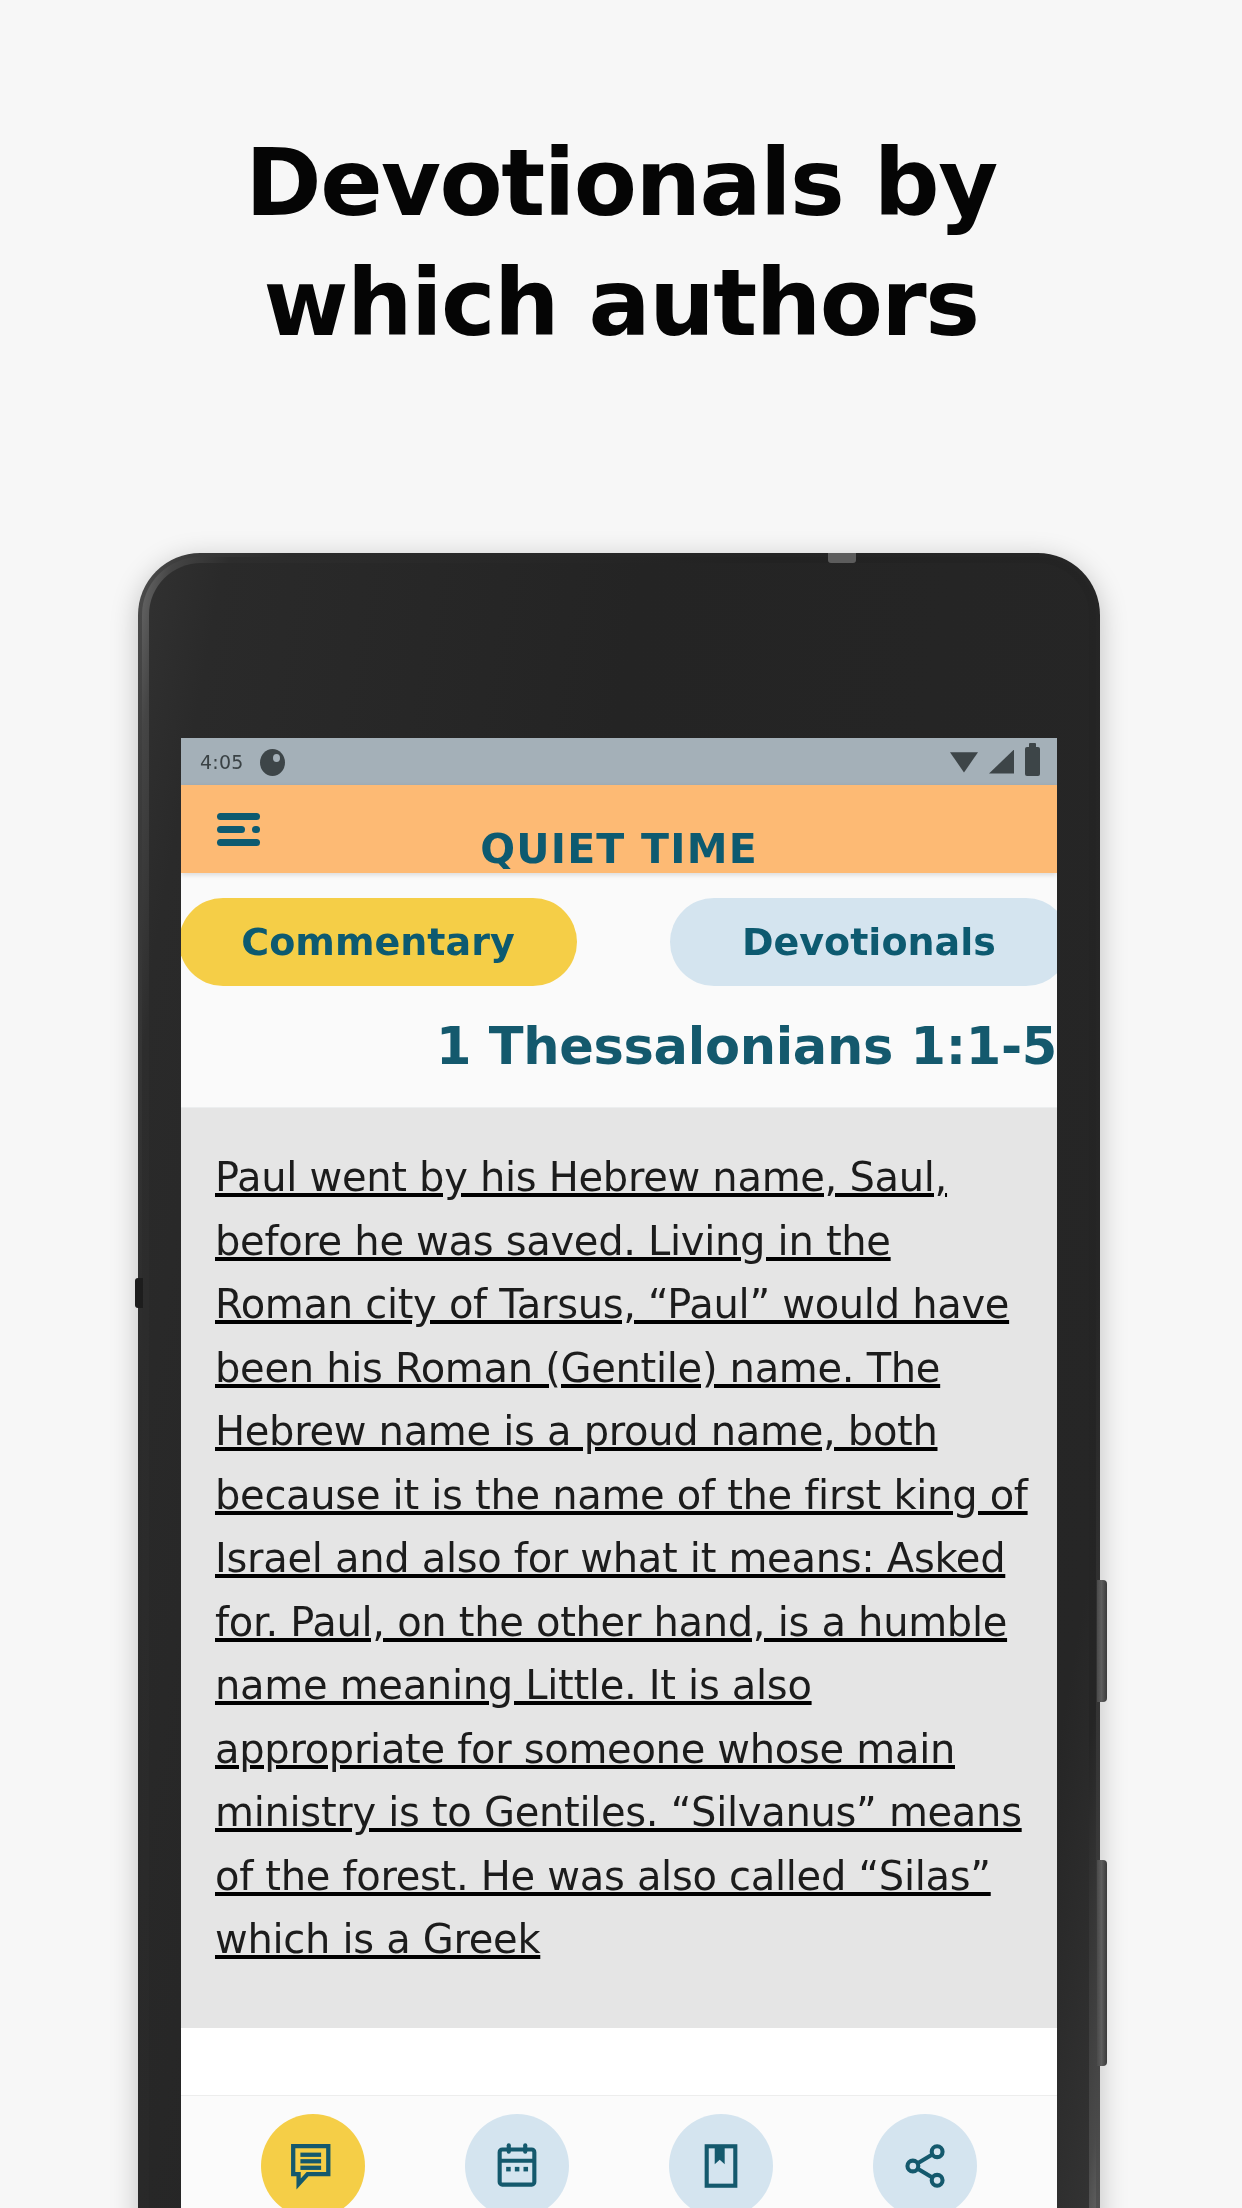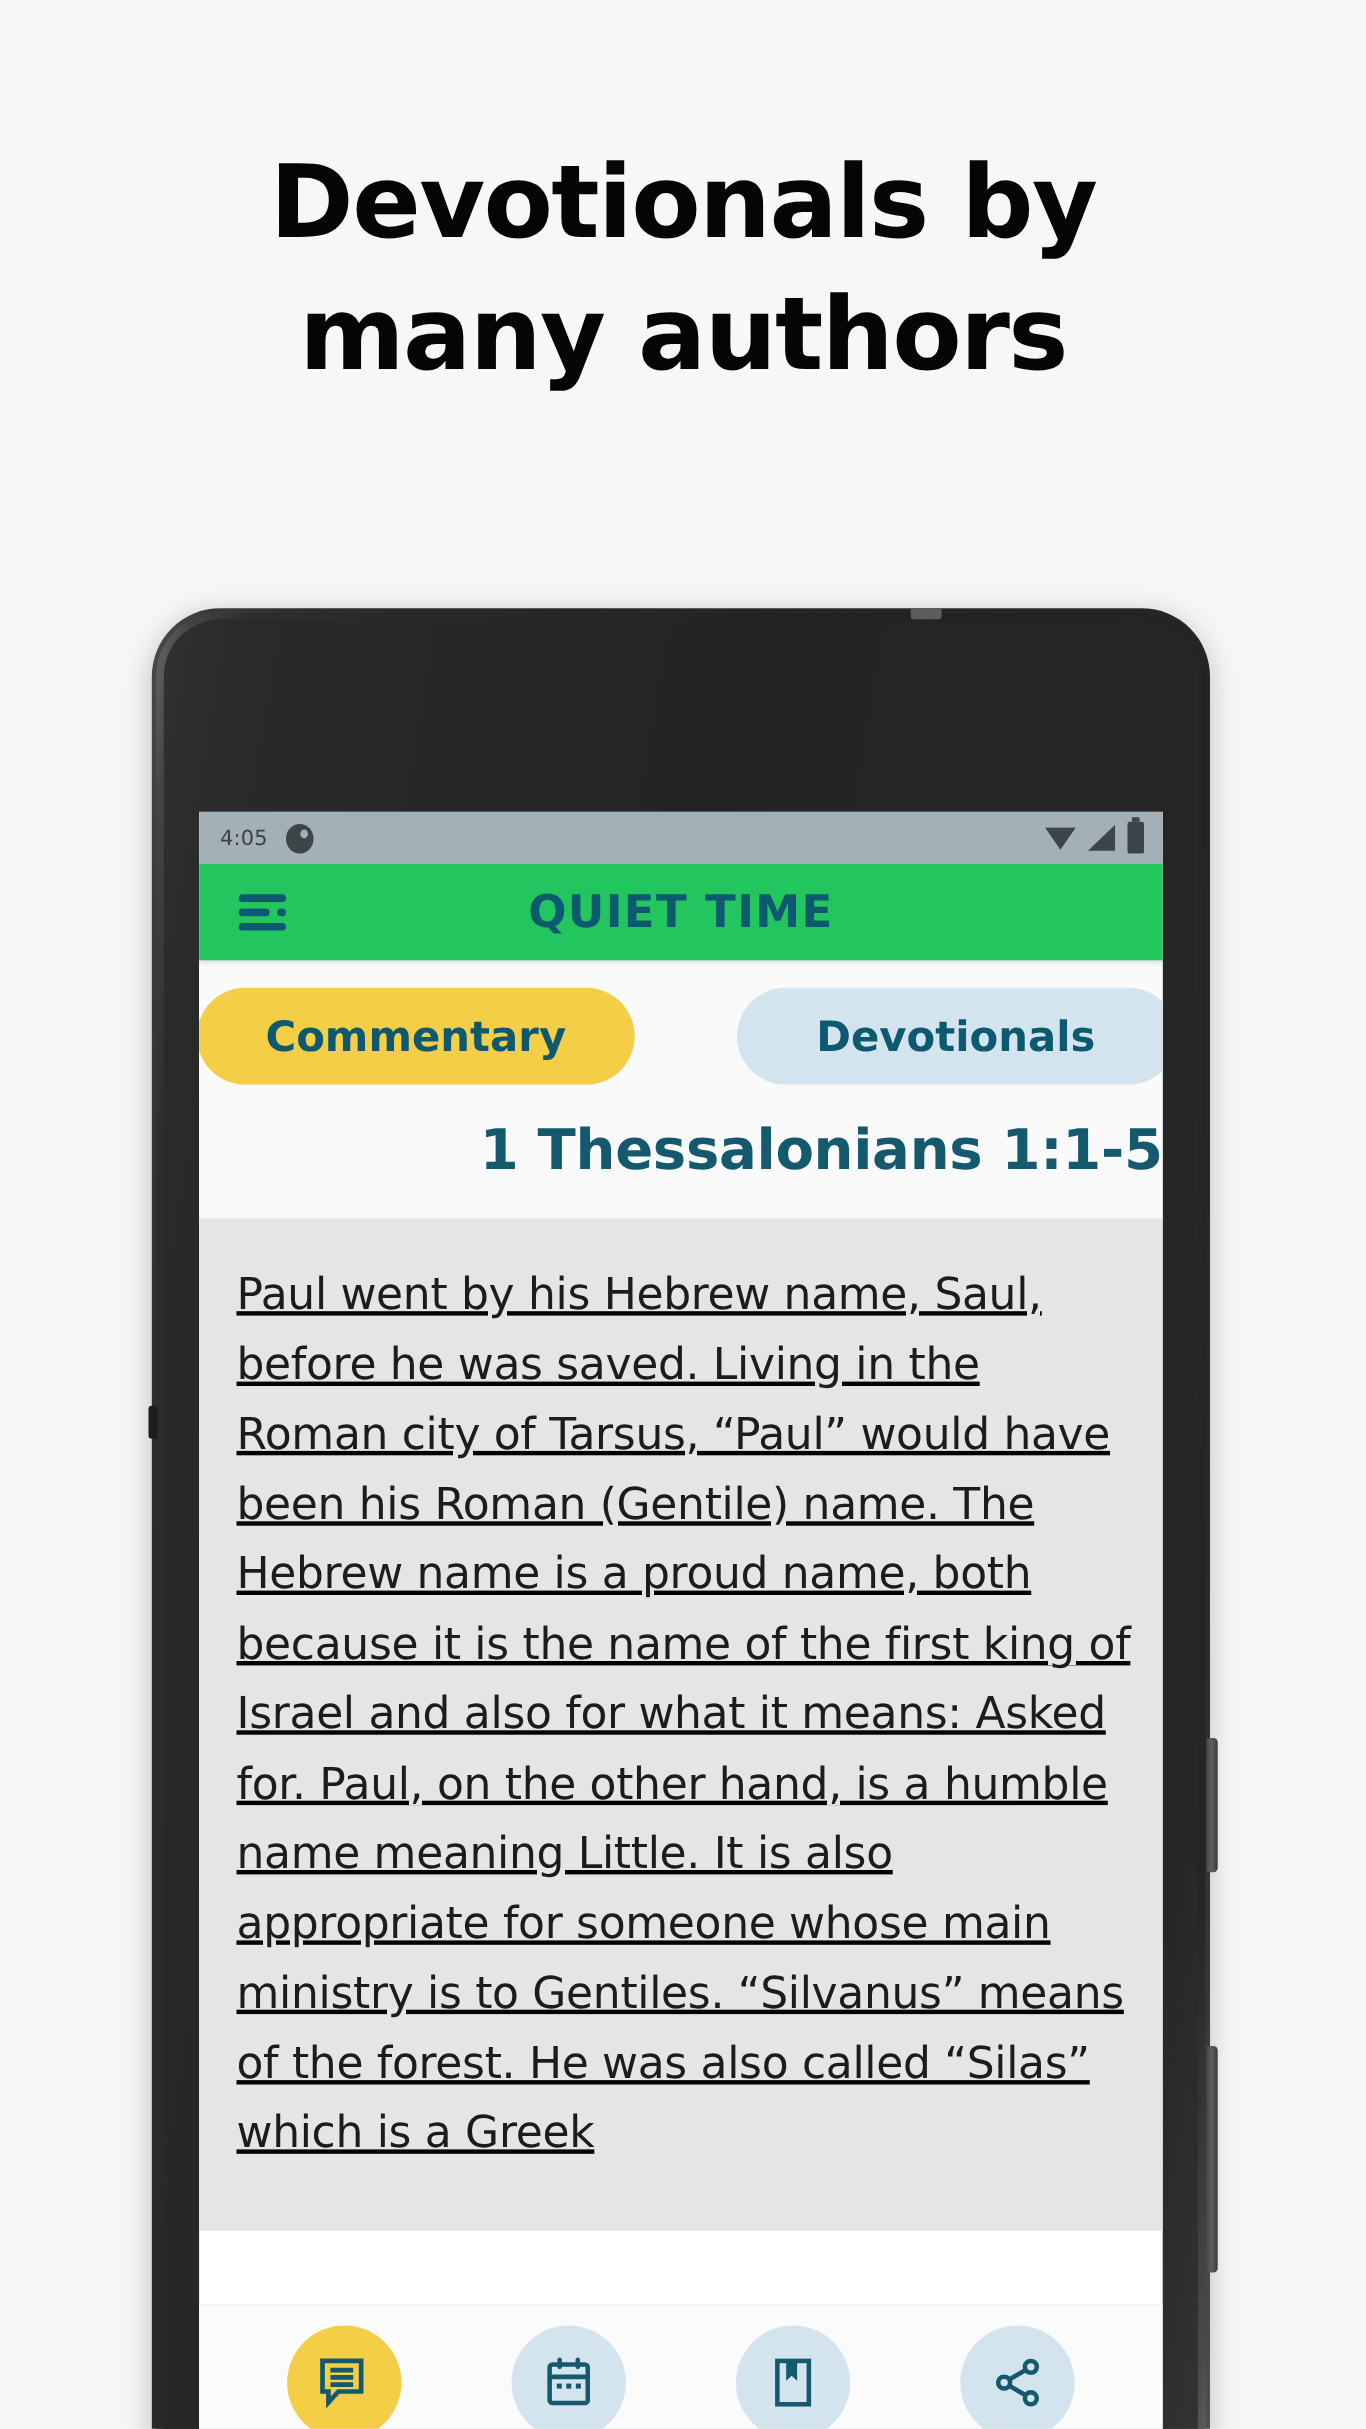--- a/index.html
+++ b/index.html
@@ -175,23 +175,23 @@
     left:4px; top:-4px;
     width:7px; height:4px;
     background:#3d4548;
     border-radius:1px 1px 0 0;
   }
 
   
   .appbar {
     position:relative;
     height:88px;
-    background:#22c55e;
-    display:flex;
-    align-items:center;
+    background:#fdba74;
+    display:flex;
+    align-items:flex-end;
     box-shadow:0 2px 5px rgba(0,0,0,0.13);
     z-index:4;
   }
   .menu-btn {
     position:absolute;
     left:36px; top:50%;
     transform:translateY(-50%);
     width:46px; height:36px;
     cursor:pointer;
   }
@@ -320,21 +320,21 @@
   .navitem.active .navcircle { background:#f5ce47; }
   .navcircle svg { display:block; }
 </style>
 </head>
 <body>
 
 <div id="page">
 
   <div class="headline">
     <div>Devotionals by</div>
-    <div>many authors</div>
+    <div>which authors</div>
   </div>
 
   <div id="device">
     <div class="dev-body">
       <div class="dev-bezel-hl"></div>
       <div class="dev-inner"></div>
       <div class="dev-top-notch"></div>
       <div class="dev-camera"></div>
       <div class="dev-speaker"></div>
       <div class="dev-pill"></div>

